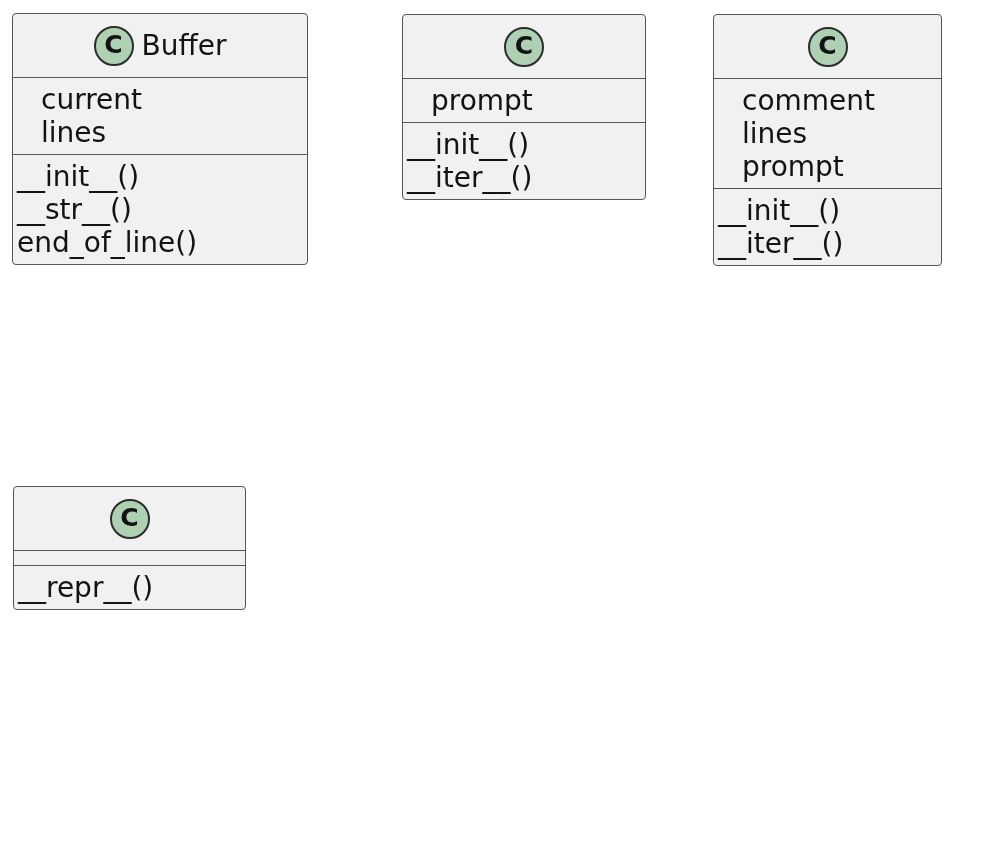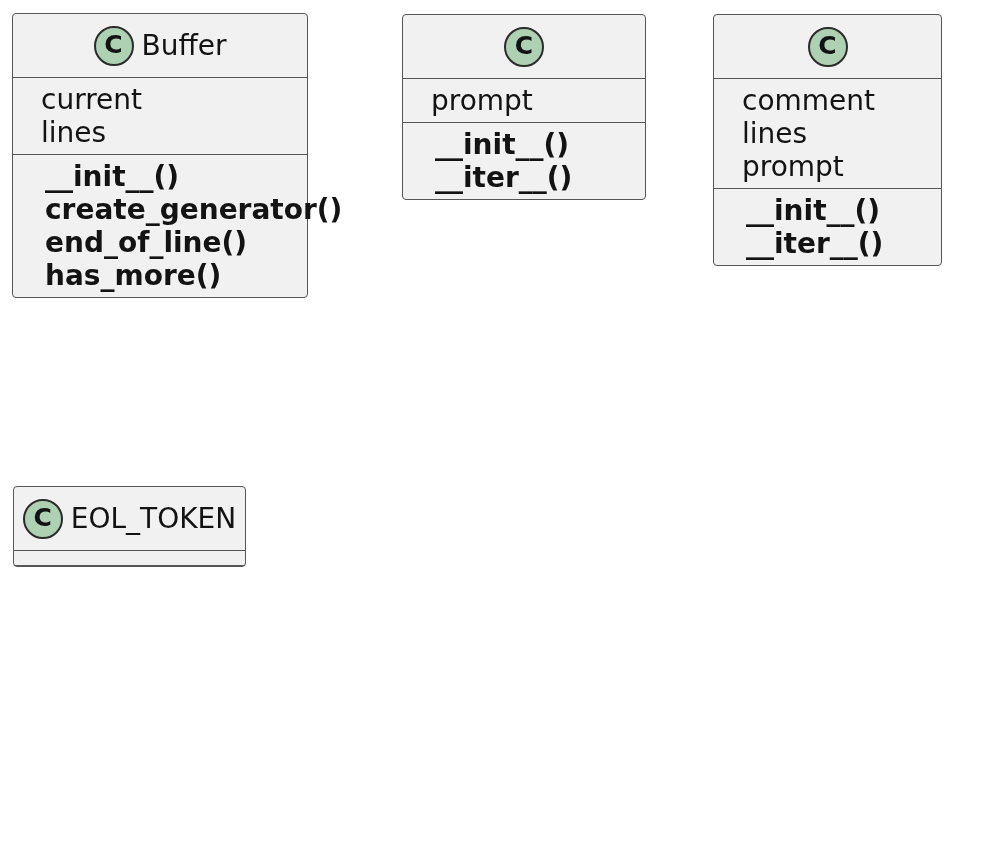--- a/index.html
+++ b/index.html
@@ -67,22 +67,21 @@
   }
   .class-attrs {
     border-bottom: 1.5px solid var(--box-border);
     padding: 5px 28px;
   }
   .class-attrs:empty {
     padding: 0;
     min-height: 15px;
   }
   .class-methods {
-    padding: 5px 32px;
-    font-weight: bold;
+    padding: 5px 4px;
   }
   .member {
     white-space: nowrap;
   }
 </style>
 </head>
 <body>
 
 <div class="canvas">
   <div class="class-box" style="left: 12px; top: 13px; width: 296px;">
@@ -91,23 +90,22 @@
           <span class="icon-letter">C</span>
         </span>
       <span class="class-title">Buffer</span>
     </div>
     <div class="class-attrs">
         <div class="member">current</div>
         <div class="member">lines</div>
       </div>
     <div class="class-methods">
         <div class="member">__init__()</div>
-        <div class="member">create_generator()</div>
+        <div class="member">__str__()</div>
         <div class="member">end_of_line()</div>
-        <div class="member">has_more()</div>
       </div>
   </div>
 
   <div class="class-box" style="left: 402px; top: 14px; width: 244px;">
     <div class="class-header">
       <span class="class-icon">
           <span class="icon-letter">C</span>
         </span>
     </div>
     <div class="class-attrs">
@@ -134,17 +132,19 @@
         <div class="member">__init__()</div>
         <div class="member">__iter__()</div>
       </div>
   </div>
 
   <div class="class-box" style="left: 13px; top: 486px; width: 233px;">
     <div class="class-header">
       <span class="class-icon">
           <span class="icon-letter">C</span>
         </span>
-      <span class="class-title">EOL_TOKEN</span>
     </div>
     <div class="class-attrs"></div>
+    <div class="class-methods">
+        <div class="member">__repr__()</div>
+      </div>
   </div>
 </div>
 
 </body></html>

